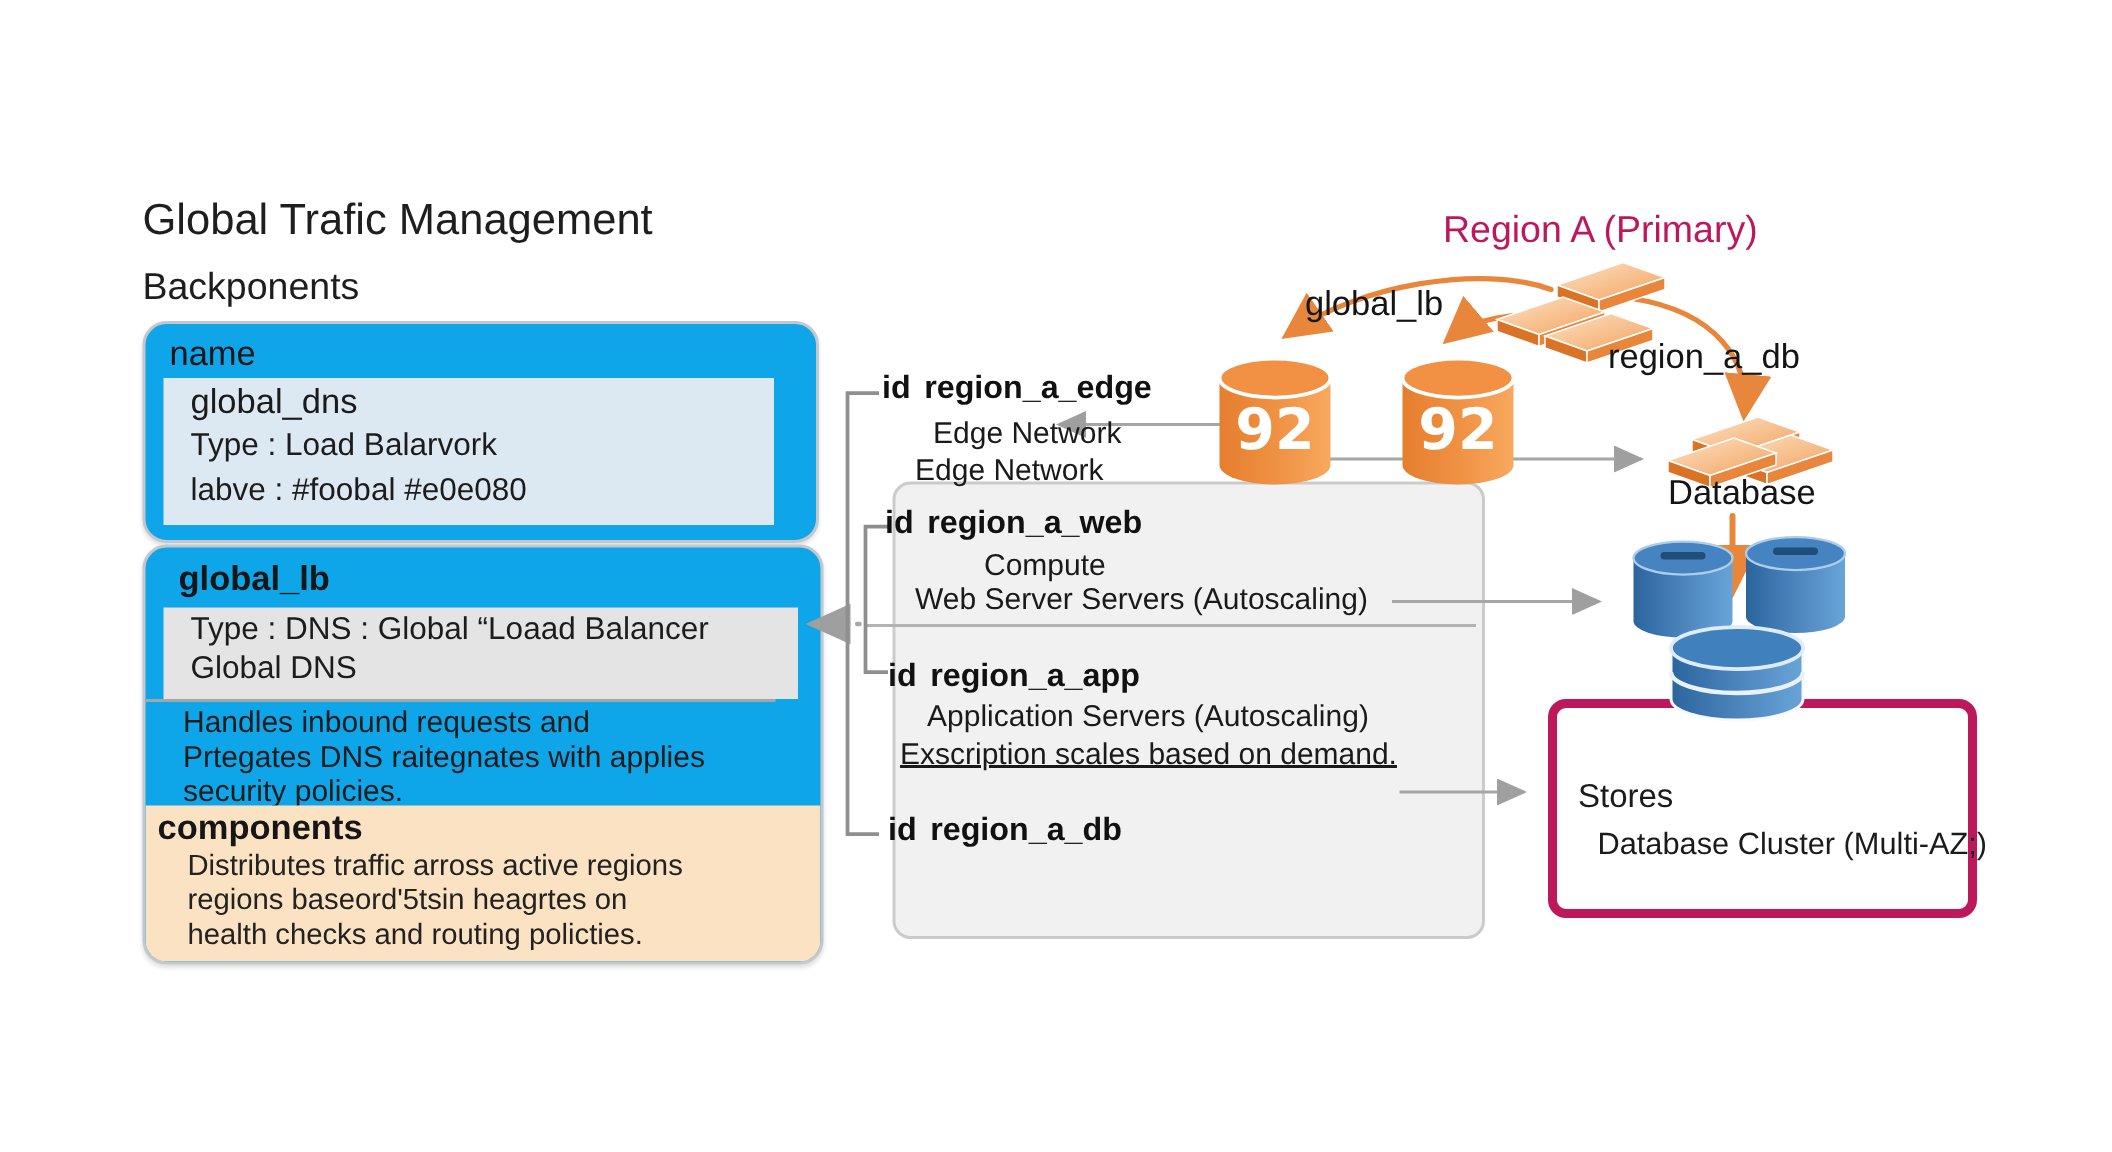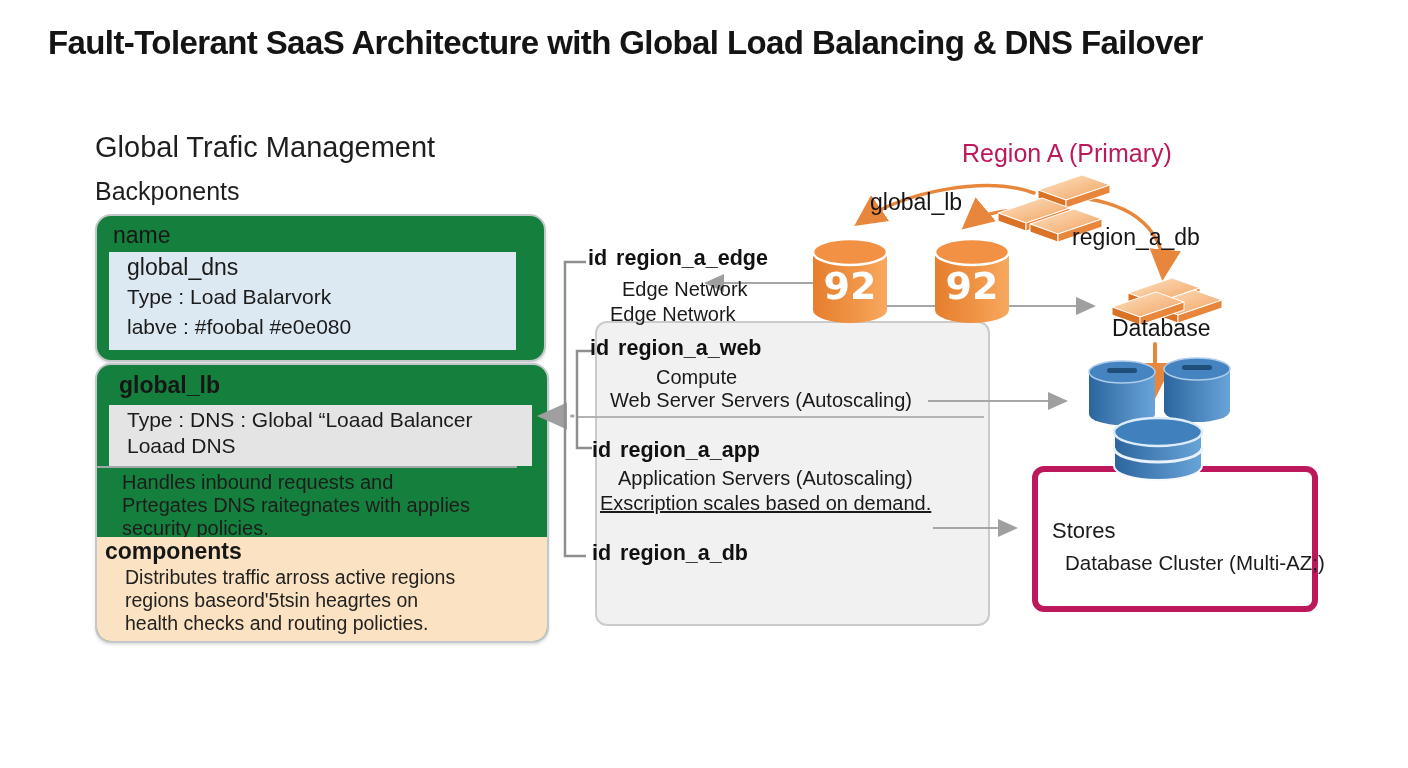--- a/index.html
+++ b/index.html
@@ -1,20 +1,20 @@
 <!DOCTYPE html>
 <html><head>
 <meta charset="utf-8">
 <style>
   html,body{margin:0;padding:0;background:#ffffff;}
   #stage{position:relative;width:1408px;height:768px;background:#ffffff;overflow:hidden;
          font-family:"Liberation Sans","DejaVu Sans",sans-serif;color:#1b1b1b;}
   .abs{position:absolute;}
   .nowrap{white-space:nowrap;}
-  .card{background:#15803d;border:2px solid #c3c8cd;border-radius:16px;
+  .card{background:#0ea5e9;border:2px solid #c3c8cd;border-radius:16px;
         box-shadow:0 2px 3px rgba(0,0,0,0.12);}
   .band{position:absolute;}
   #page-title{font-size:33px;font-weight:700;letter-spacing:-0.6px;color:#141414;}
   .h-big{font-size:29px;color:#1e1e1e;}
   .h-sub{font-size:25px;color:#1e1e1e;}
   .card-header{font-size:23px;color:#161616;}
   .bold{font-weight:700;}
   .line21{font-size:21px;color:#1c1c1c;}
   .line20{font-size:20px;color:#1c1c1c;}
   .line19{font-size:19.5px;color:#222;}
@@ -22,39 +22,38 @@
   .idrow .idval{margin-left:9px;}
   .sub20{font-size:20px;color:#1a1a1a;}
   .rlabel{font-size:23px;color:#151515;}
   svg text{font-family:"DejaVu Sans","Liberation Sans",sans-serif;}
 </style>
 </head>
 <body>
 
 <div id="stage">
 
-  <div id="page-title" class="abs nowrap" style="left:48px;top:24px;">Fault-Tolerant SaaS Architecture with Global Load Balancing &amp; DNS Failover</div>
 
   <div class="abs nowrap h-big" style="left:95px;top:131px;">Global Trafic Management</div>
   <div class="abs nowrap h-sub" style="left:95px;top:177px;">Backponents</div>
 
   <div class="abs card" style="left:95px;top:214px;width:447px;height:144px;">
     <div class="abs nowrap card-header" style="left:16px;top:6px;">name</div>
     <div class="band" style="left:12px;top:36px;width:407px;height:98px;background:#dde9f2;">
       <div class="abs nowrap" style="left:18px;top:2px;font-size:23px;">global_dns</div>
       <div class="abs nowrap line21" style="left:18px;top:33px;">Type : Load Balarvork</div>
       <div class="abs nowrap line21" style="left:18px;top:63px;">labve : #foobal #e0e080</div>
     </div>
   </div>
 
   <div class="abs card" style="left:95px;top:363px;width:450px;height:276px;overflow:hidden;">
     <div class="abs nowrap card-header bold" style="left:22px;top:7px;">global_lb</div>
     <div class="band" style="left:12px;top:40px;width:407px;height:61px;background:#e4e4e4;padding-left:16px;">
       <div class="abs nowrap line21" style="left:18px;top:3px;">Type : DNS : Global “Loaad Balancer</div>
-      <div class="abs nowrap line21" style="left:18px;top:29px;">Loaad DNS</div>
+      <div class="abs nowrap line21" style="left:18px;top:29px;">Global DNS</div>
     </div>
     <div class="abs" style="left:0;top:101px;width:420px;border-top:2px solid #a2a7ac;"></div>
     <div class="abs nowrap line20" style="left:25px;top:106px;">Handles inbound requests and</div>
     <div class="abs nowrap line20" style="left:25px;top:129px;">Prtegates DNS raitegnates with applies</div>
     <div class="abs nowrap line20" style="left:25px;top:152px;">security policies.</div>
 
     <div class="abs" style="left:0;top:172px;width:450px;height:104px;background:#fbe2c2;">
       <div class="abs nowrap card-header bold" style="left:8px;top:1px;">components</div>
       <div class="abs nowrap line19" style="left:28px;top:29px;">Distributes traffic arross active regions</div>
       <div class="abs nowrap line19" style="left:28px;top:52px;">regions baseord'5tsin heagrtes on</div>

